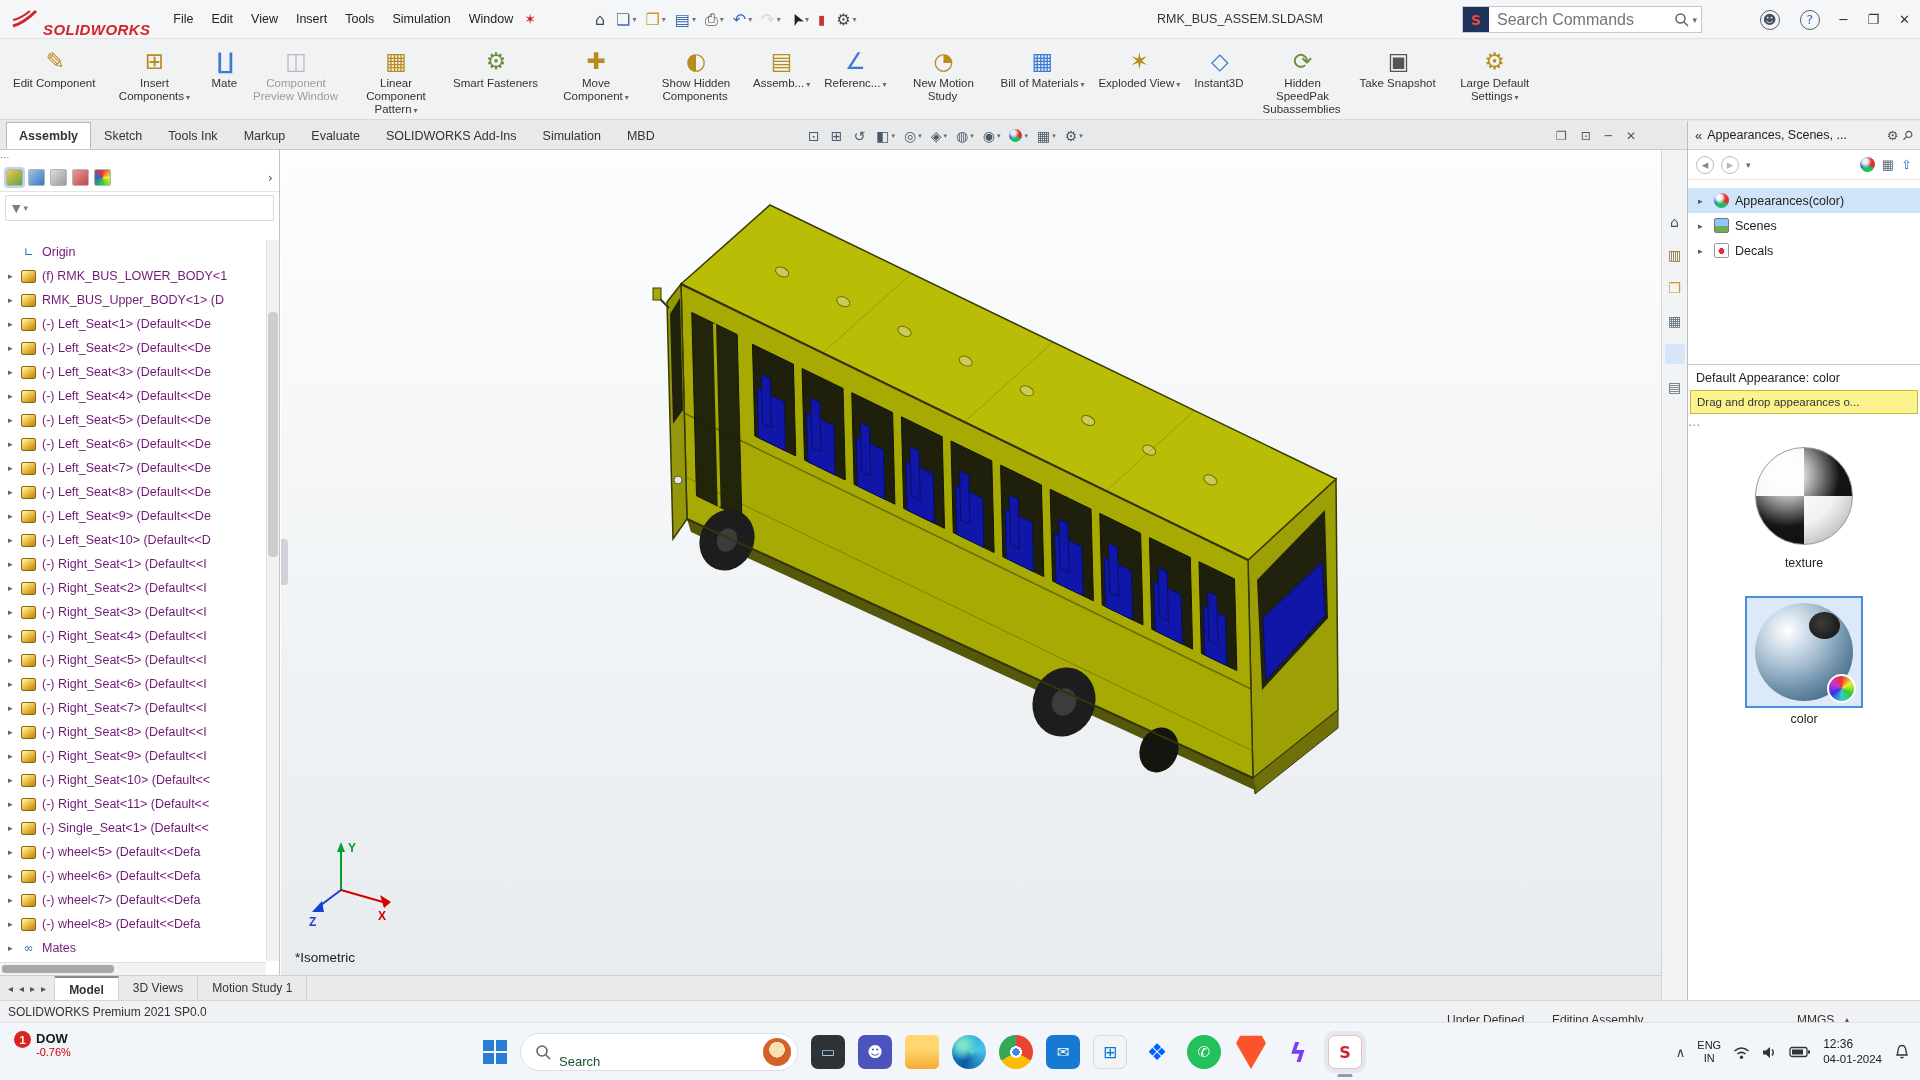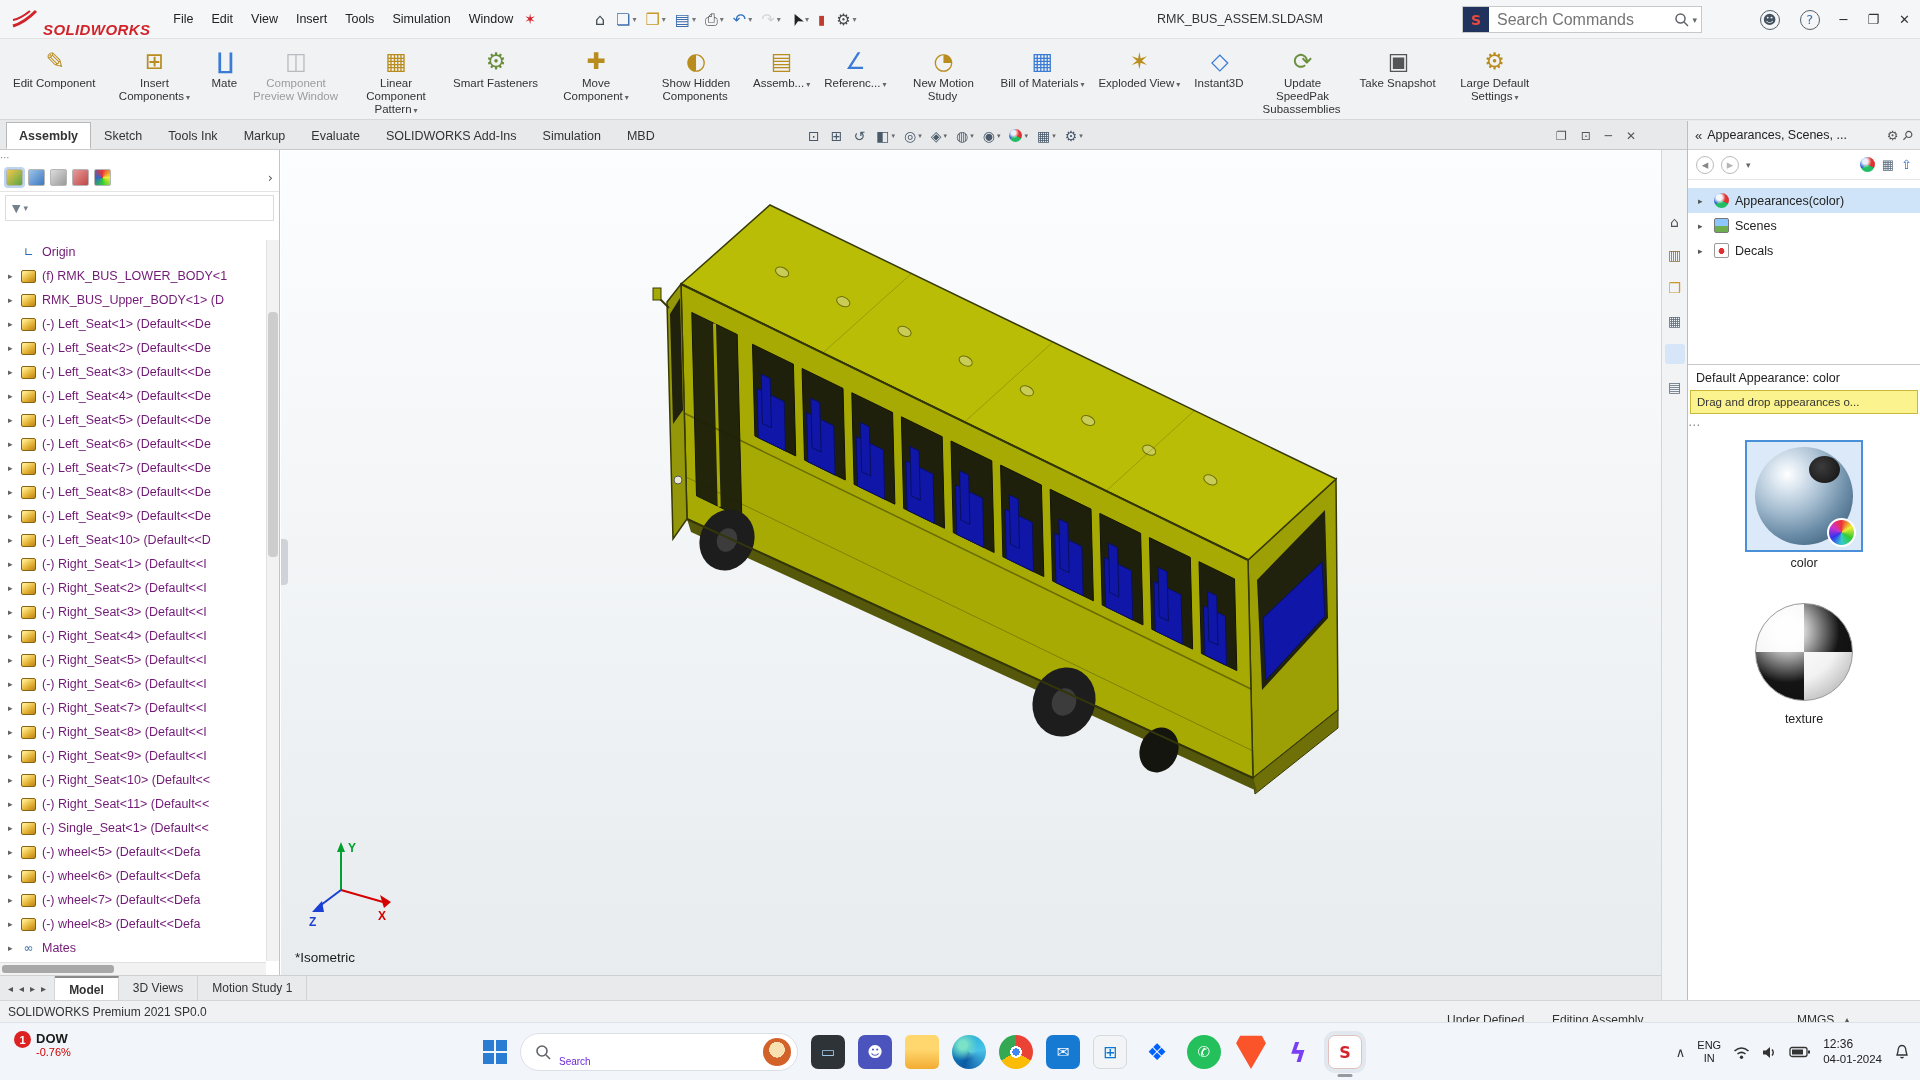--- a/index.html
+++ b/index.html
@@ -173,21 +173,21 @@
   .stock-sym { display:block; font-size:13px; font-weight:bold; color:#1a1a1a; }
   .stock-chg { display:block; font-size:11px; color:#c00; }
   .tb-center { position:absolute; left:483px; top:0; height:58px; display:flex; align-items:center; gap:13px; }
   .start { width:24px; height:24px; background:
       linear-gradient(#2b7cd3,#2b7cd3) 0 0/11px 11px no-repeat,
       linear-gradient(#2b7cd3,#2b7cd3) 13px 0/11px 11px no-repeat,
       linear-gradient(#2b7cd3,#2b7cd3) 0 13px/11px 11px no-repeat,
       linear-gradient(#2b7cd3,#2b7cd3) 13px 13px/11px 11px no-repeat; }
   .searchpill { width:278px; height:38px; border-radius:19px; background:#fff; border:1px solid #dbe0e6;
     display:flex; align-items:center; gap:8px; padding:0 6px 0 14px; }
-  .searchpill .slabel { flex:1; color:#6d28d9; font-size:10px;margin-top:18px; }
+  .searchpill .slabel { flex:1; color:#14532d; font-size:13px;margin-top:18px; }
   .doodle { width:28px; height:28px; border-radius:50%;
     background:radial-gradient(circle at 50% 42%, #f8e0b0 0 36%, #d2622a 37% 72%, #8a3a1a 100%); }
   .apps { display:flex; align-items:center; gap:13px; }
   .app { width:34px; height:34px; display:flex; align-items:center; justify-content:center; font-size:19px; border-radius:7px; position:relative; }
   .app[data-active="true"] { box-shadow:0 0 0 4px #e2e8ef; background:#fff; }
   .app[data-active="true"]::after { content:""; position:absolute; bottom:-9px; left:50%; transform:translateX(-50%);
     width:15px; height:3px; border-radius:2px; background:#959aa0; }
   [data-icon="window-icon"] { background:#2e3338; font-size:15px; }
   [data-icon="teams-icon"] { background:#4b53bc; font-size:15px; }
   [data-icon="folder-app-icon"] { background:linear-gradient(#ffd76e 42%,#f3ac33); border-radius:5px; }
@@ -381,21 +381,21 @@
       <span class="rlb"><span>Exploded View</span><span class="caret">▾</span></span>
     </div>
 
     <div class="rbn">
       <span class="ric glyph" data-icon="instant3d-icon" style="color: rgb(58, 123, 213);">◇</span>
       <span class="rlb"><span>Instant3D</span><span class="caret"></span></span>
     </div>
 
     <div class="rbn">
       <span class="ric glyph" data-icon="speedpak-icon" style="color: rgb(106, 143, 63);">⟳</span>
-      <span class="rlb"><span>Update SpeedPak Subassemblies</span><span class="caret"></span></span>
+      <span class="rlb"><span>Hidden SpeedPak Subassemblies</span><span class="caret"></span></span>
     </div>
 
     <div class="rbn">
       <span class="ric glyph" data-icon="snapshot-icon" style="color: rgb(85, 85, 85);">▣</span>
       <span class="rlb"><span>Take Snapshot</span><span class="caret"></span></span>
     </div>
 
     <div class="rbn">
       <span class="ric glyph" data-icon="large-assembly-icon" style="color: rgb(185, 140, 30);">⚙</span>
       <span class="rlb"><span>Large Default Settings</span><span class="caret">▾</span></span>
@@ -865,32 +865,32 @@
         <span>Decals</span>
       </div>
     </div>
   <div class="tp-lower">
     <div class="tp-divider"></div>
     <div class="tp-section-title">Default Appearance: color</div>
     <div class="tp-hint">Drag and drop appearances o...</div>
     <div class="tp-dots glyph" data-icon="dots-icon" style="color: rgb(136, 136, 136);">⋯</div>
     <div class="tp-thumbs">
 
+        <div class="tp-thumbwrap" data-kind="texture">
+          <div class="tp-thumb">
+            <div class="ball"></div>
+          </div>
+          <div class="tp-thumb-label">texture</div>
+        </div>
+
         <div class="tp-thumbwrap" data-selected="true" data-kind="color">
           <div class="tp-thumb">
             <div class="ball"></div>
           </div>
           <div class="tp-thumb-label">color</div>
-        </div>
-
-        <div class="tp-thumbwrap" data-kind="texture">
-          <div class="tp-thumb">
-            <div class="ball"></div>
-          </div>
-          <div class="tp-thumb-label">texture</div>
         </div>
       </div>
   </div>
 </div>
 
 <div class="statusbar">
   <span>SOLIDWORKS Premium 2021 SP0.0</span>
   <span class="st-abs" style="left:1447px">Under Defined</span>
   <span class="st-abs" style="left:1552px">Editing Assembly</span>
   <span class="st-abs" style="left:1797px">MMGS</span>

